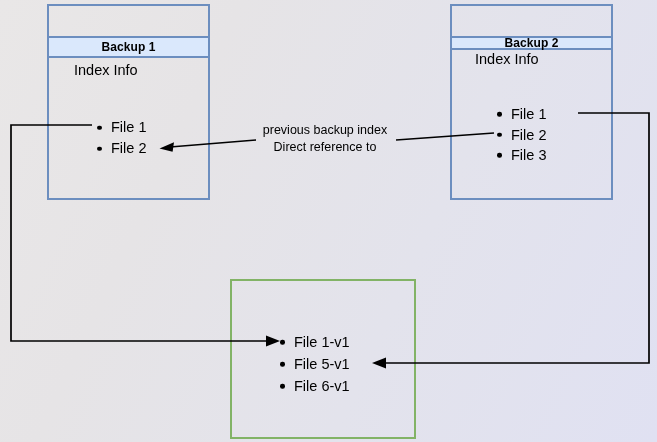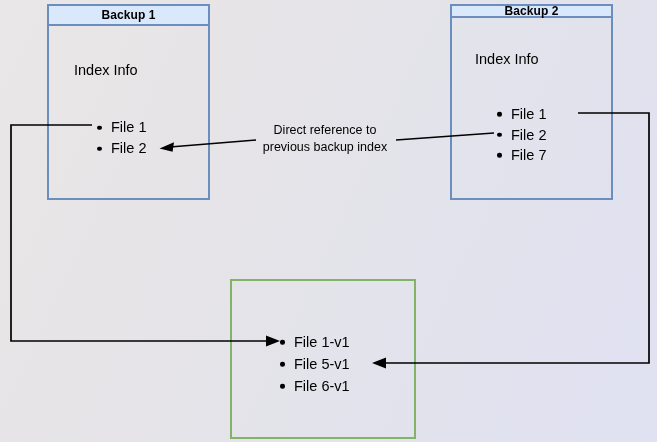--- a/index.html
+++ b/index.html
@@ -28,20 +28,21 @@
   .box-header {
     position: absolute;
     box-sizing: border-box;
     display: flex;
     align-items: center;
     justify-content: center;
     font-weight: bold;
     font-size: 12px;
     color: #000;
     letter-spacing: 0.1px;
+    margin-top: 32px;
   }
 
   .blue-box { border: 2px solid #6c8ebf; }
   .blue-header {
     border: 2px solid #6c8ebf;
     background: #dae8fc;
   }
   .green-box { border: 2px solid #82b366; }
   .green-header {
     border: 2px solid #82b366;
@@ -125,33 +126,33 @@
   </ul>
 
   <div class="box blue-box" style="left:450px; top:4px; width:163px; height:196px;"></div>
   <div class="box-header blue-header" style="left:450px; top:4px; width:163px; height:14px;">
     <span>Backup 2</span>
   </div>
   <div class="plain-label" style="left:475px; top:51px;">Index Info</div>
   <ul class="bullet-list list-b2" style="left:496px; top:104px;">
     <li>File 1</li>
     <li>File 2</li>
-    <li>File 7</li>
+    <li>File 3</li>
   </ul>
 
   <div class="box green-box" style="left:230px; top:279px; width:186px; height:160px;"></div>
   <ul class="bullet-list list-dd" style="left:279px; top:331px;">
     <li>File 1-v1</li>
     <li>File 5-v1</li>
     <li>File 6-v1</li>
   </ul>
 
   <div class="center-label" style="left:251px; top:122px; width:148px;">
+    <div>previous backup index</div>
     <div>Direct reference to</div>
-    <div>previous backup index</div>
   </div>
 
   <svg id="connectors" viewBox="0 0 657 442">
 
     <g>
       <line x1="494" y1="133" x2="396" y2="140"></line>
       <line x1="256" y1="140" x2="170" y2="147"></line>
       <polygon points="159.5,148.5 174,142.2 172.6,151.8"></polygon>
     </g>
 

